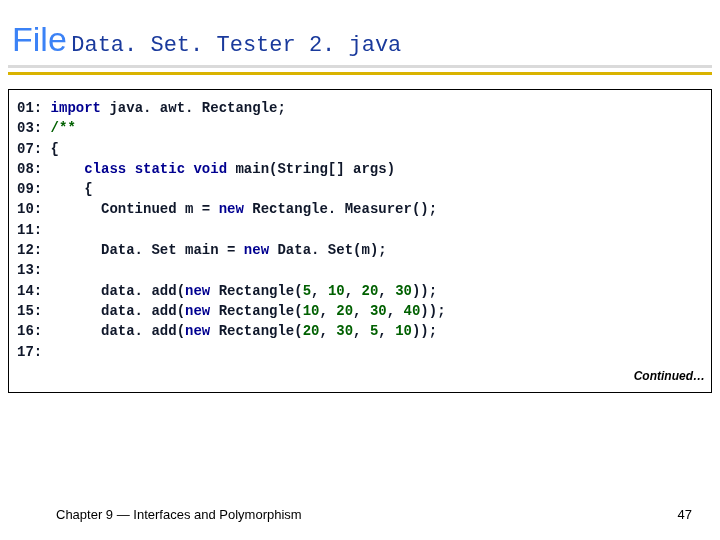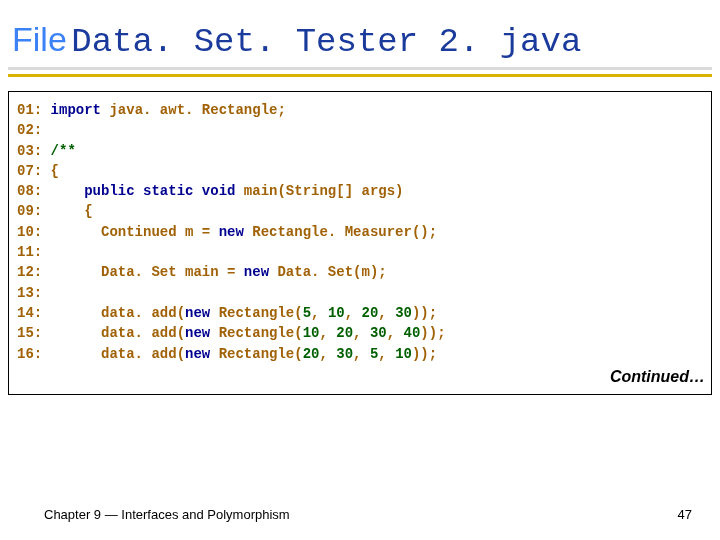--- a/index.html
+++ b/index.html
@@ -17,21 +17,21 @@
   }
   .title-prefix {
     font-family: "Comic Sans MS", cursive, sans-serif;
     font-size: 34px;
     color: #3b82f6;
     font-weight: normal;
     display: inline;
   }
   .title-mono {
     font-family: "Courier New", monospace;
-    font-size: 34px;
+    font-size: 22px;
     color: #1a3a9c;
     display: inline;
   }
   .rule-thick {
     height: 3px;
     background: #dadada;
     margin: 0 8px;
   }
   .rule-accent {
     height: 3px;
@@ -49,66 +49,66 @@
     font-weight: bold;
     position: relative;
     background: #fff;
   }
   .codebox .line {
     white-space: pre;
   }
   .tok-comment { color: #006000; }
   .tok-kw      { color: #000090; }
   .tok-num     { color: #006000; }
-  .tok-plain   { color: #a16207; margin-top: 36px; }
+  .tok-plain   { color: #0f172a; margin-top: 36px; }
   .continued {
     position: absolute;
     right: 6px;
     bottom: 6px;
     font-family: Arial, Helvetica, sans-serif;
     font-style: italic;
     font-weight: bold;
-    font-size: 16px;
+    font-size: 12px;
     color: #000;
   }
   .footer {
     position: absolute;
     bottom: 18px;
     left: 0;
     right: 0;
-    padding: 0 28px 0 44px;
+    padding: 0 28px 0 56px;
     font-size: 13px;
     color: #000;
     display: flex;
     justify-content: space-between;
   }
 </style>
 </head>
 <body>
 
 <div class="title-row">
   <span class="title-prefix">File</span>
   <span class="title-mono"> Data. Set. Tester 2. java</span>
 </div>
 <div class="rule-thick"></div>
 <div class="rule-accent"></div>
 
 <div class="codebox" id="codebox">
   <div class="line"><span class="tok-plain">01: </span><span class="tok-kw">import</span><span class="tok-plain"> java. awt. Rectangle;</span></div>
-    <div class="line"><span class="tok-plain">02: </span></div>
     <div class="line"><span class="tok-plain">03: </span><span class="tok-comment">/**</span></div>
     <div class="line"><span class="tok-plain">07: </span><span class="tok-plain">{</span></div>
-    <div class="line"><span class="tok-plain">08: </span><span class="tok-plain">    </span><span class="tok-kw">public static void</span><span class="tok-plain"> main(String[] args)</span></div>
+    <div class="line"><span class="tok-plain">08: </span><span class="tok-plain">    </span><span class="tok-kw">class static void</span><span class="tok-plain"> main(String[] args)</span></div>
     <div class="line"><span class="tok-plain">09: </span><span class="tok-plain">    {</span></div>
     <div class="line"><span class="tok-plain">10: </span><span class="tok-plain">      Continued m = </span><span class="tok-kw">new</span><span class="tok-plain"> Rectangle. Measurer();</span></div>
     <div class="line"><span class="tok-plain">11: </span></div>
     <div class="line"><span class="tok-plain">12: </span><span class="tok-plain">      Data. Set main = </span><span class="tok-kw">new</span><span class="tok-plain"> Data. Set(m);</span></div>
     <div class="line"><span class="tok-plain">13: </span></div>
     <div class="line"><span class="tok-plain">14: </span><span class="tok-plain">      data. add(</span><span class="tok-kw">new</span><span class="tok-plain"> Rectangle(</span><span class="tok-num">5</span><span class="tok-plain">, </span><span class="tok-num">10</span><span class="tok-plain">, </span><span class="tok-num">20</span><span class="tok-plain">, </span><span class="tok-num">30</span><span class="tok-plain">));</span></div>
     <div class="line"><span class="tok-plain">15: </span><span class="tok-plain">      data. add(</span><span class="tok-kw">new</span><span class="tok-plain"> Rectangle(</span><span class="tok-num">10</span><span class="tok-plain">, </span><span class="tok-num">20</span><span class="tok-plain">, </span><span class="tok-num">30</span><span class="tok-plain">, </span><span class="tok-num">40</span><span class="tok-plain">));</span></div>
     <div class="line"><span class="tok-plain">16: </span><span class="tok-plain">      data. add(</span><span class="tok-kw">new</span><span class="tok-plain"> Rectangle(</span><span class="tok-num">20</span><span class="tok-plain">, </span><span class="tok-num">30</span><span class="tok-plain">, </span><span class="tok-num">5</span><span class="tok-plain">, </span><span class="tok-num">10</span><span class="tok-plain">));</span></div>
+    <div class="line"><span class="tok-plain">17: </span></div>
     <div class="continued">Continued…</div>
 </div>
 
 <div class="footer">
   <span>Chapter 9 — Interfaces and Polymorphism</span>
   <span>47</span>
 </div>
 
 </body></html>

